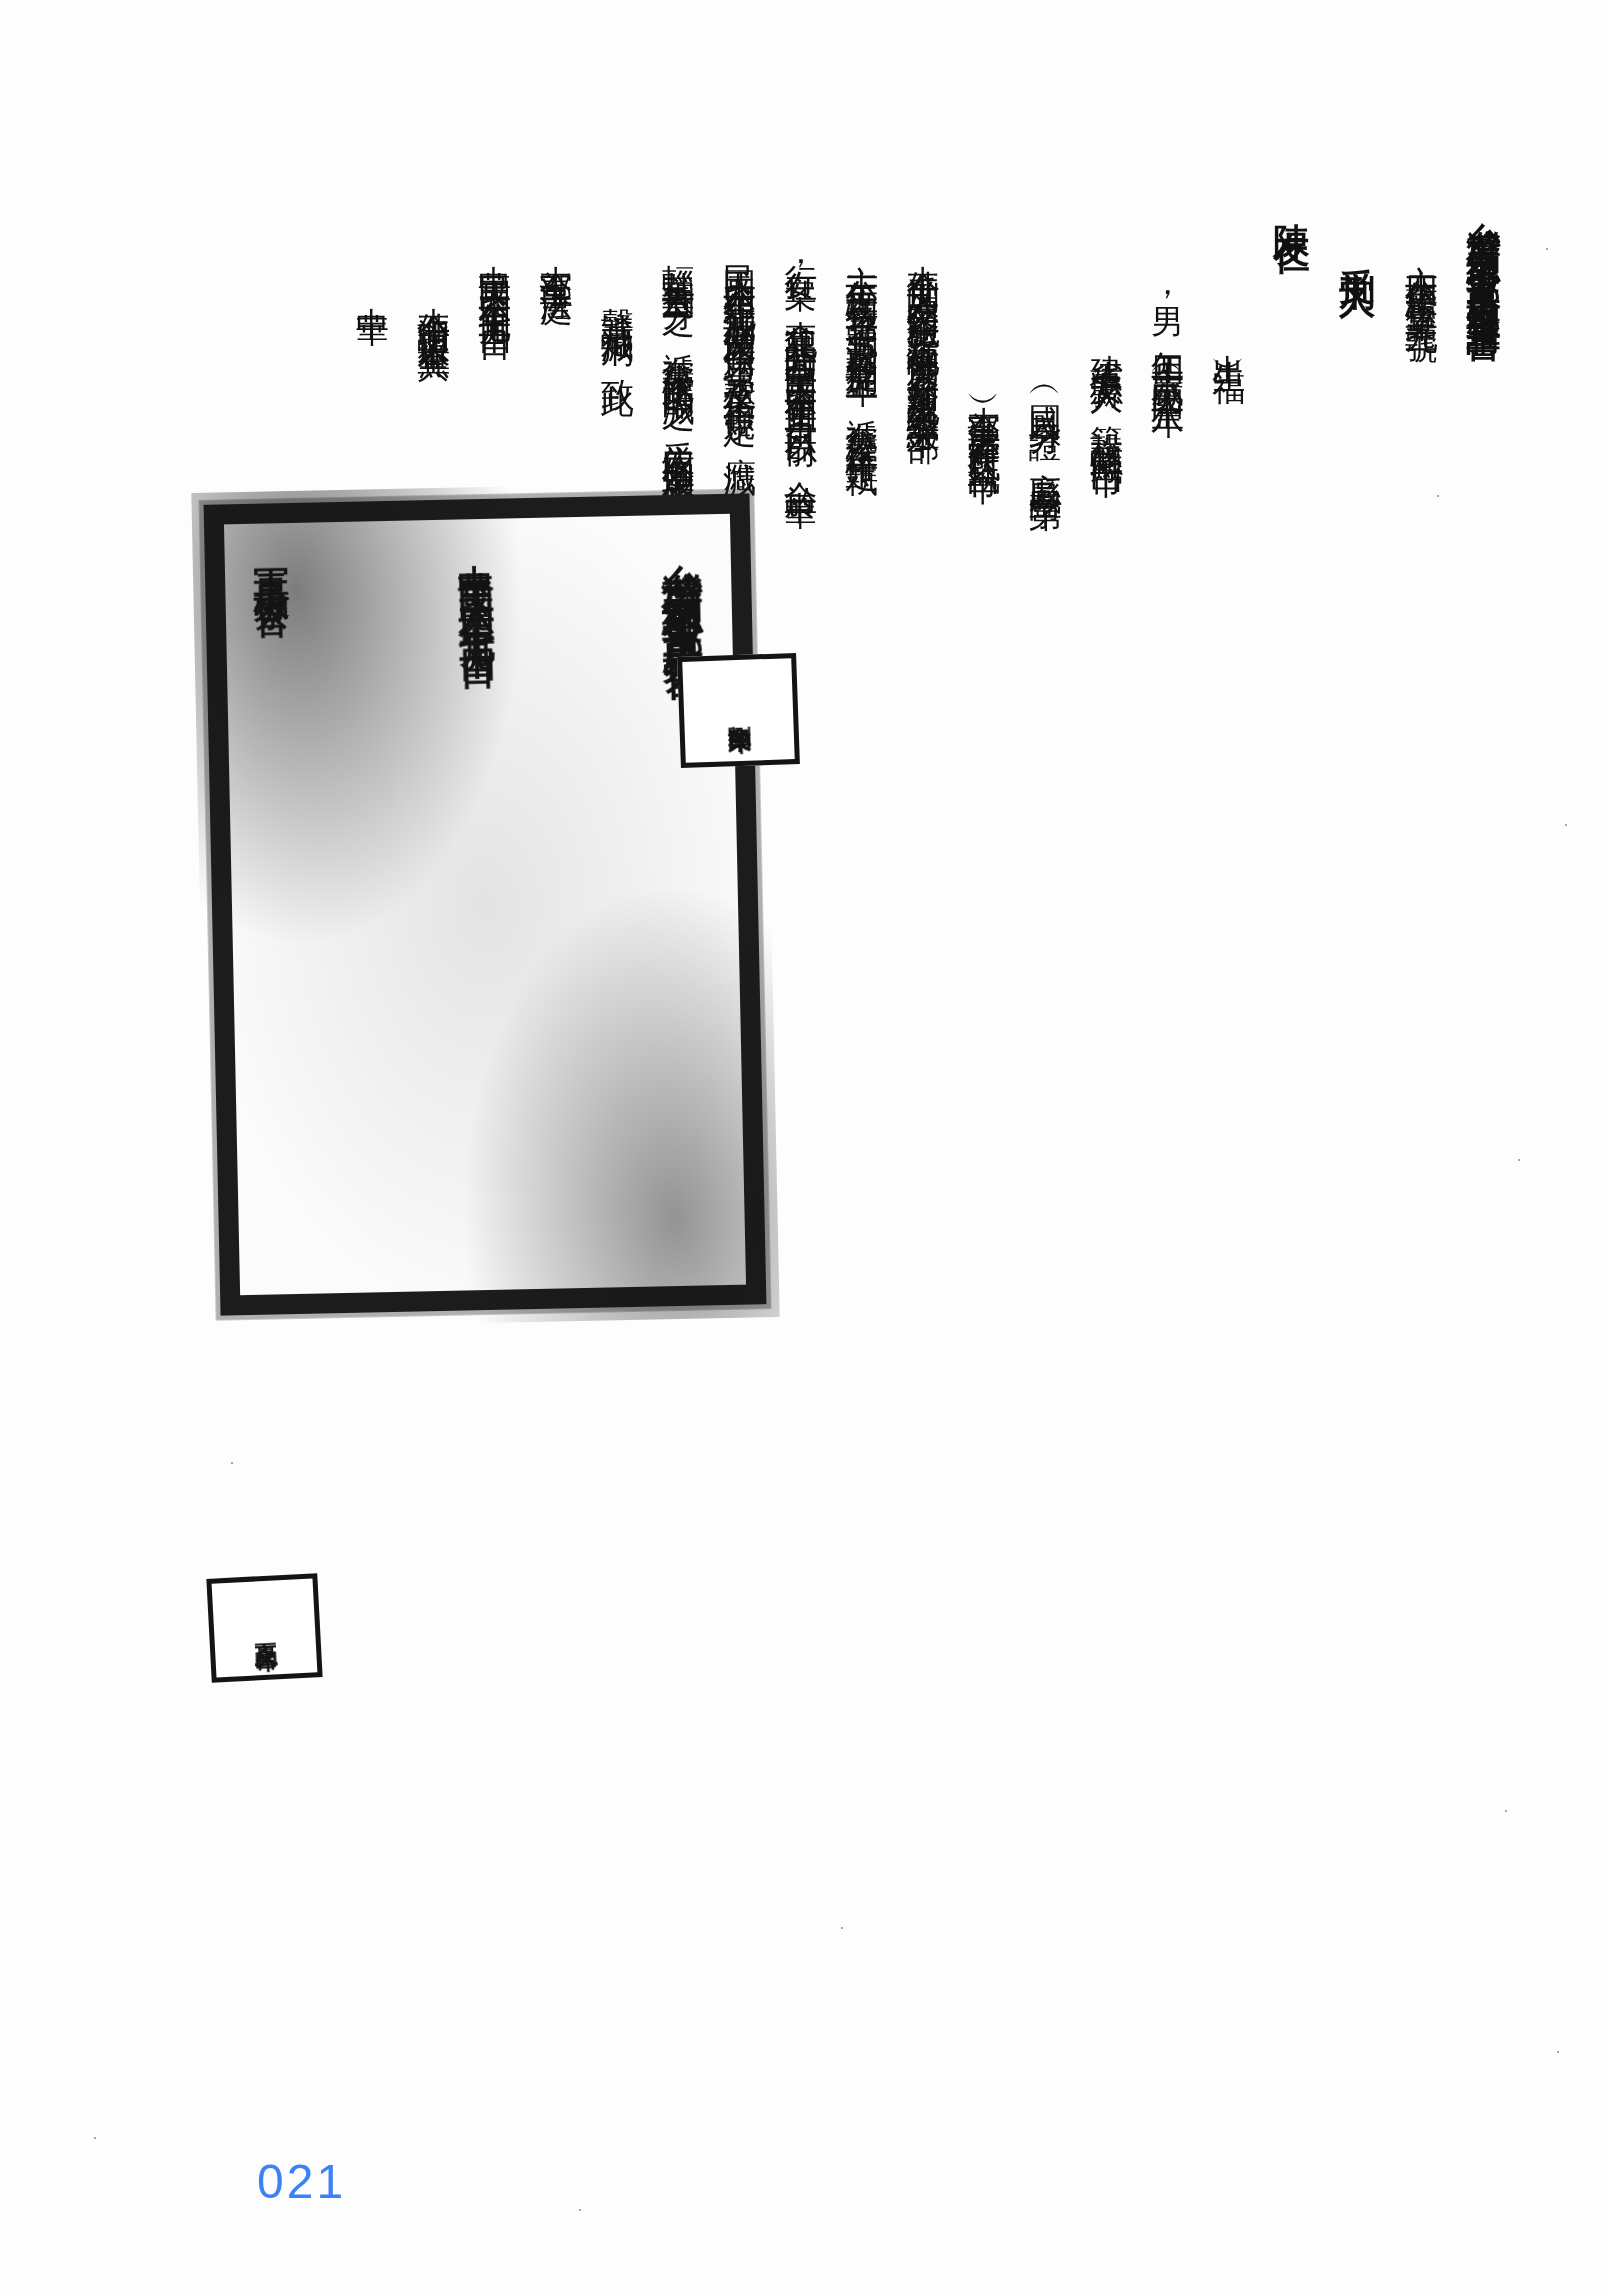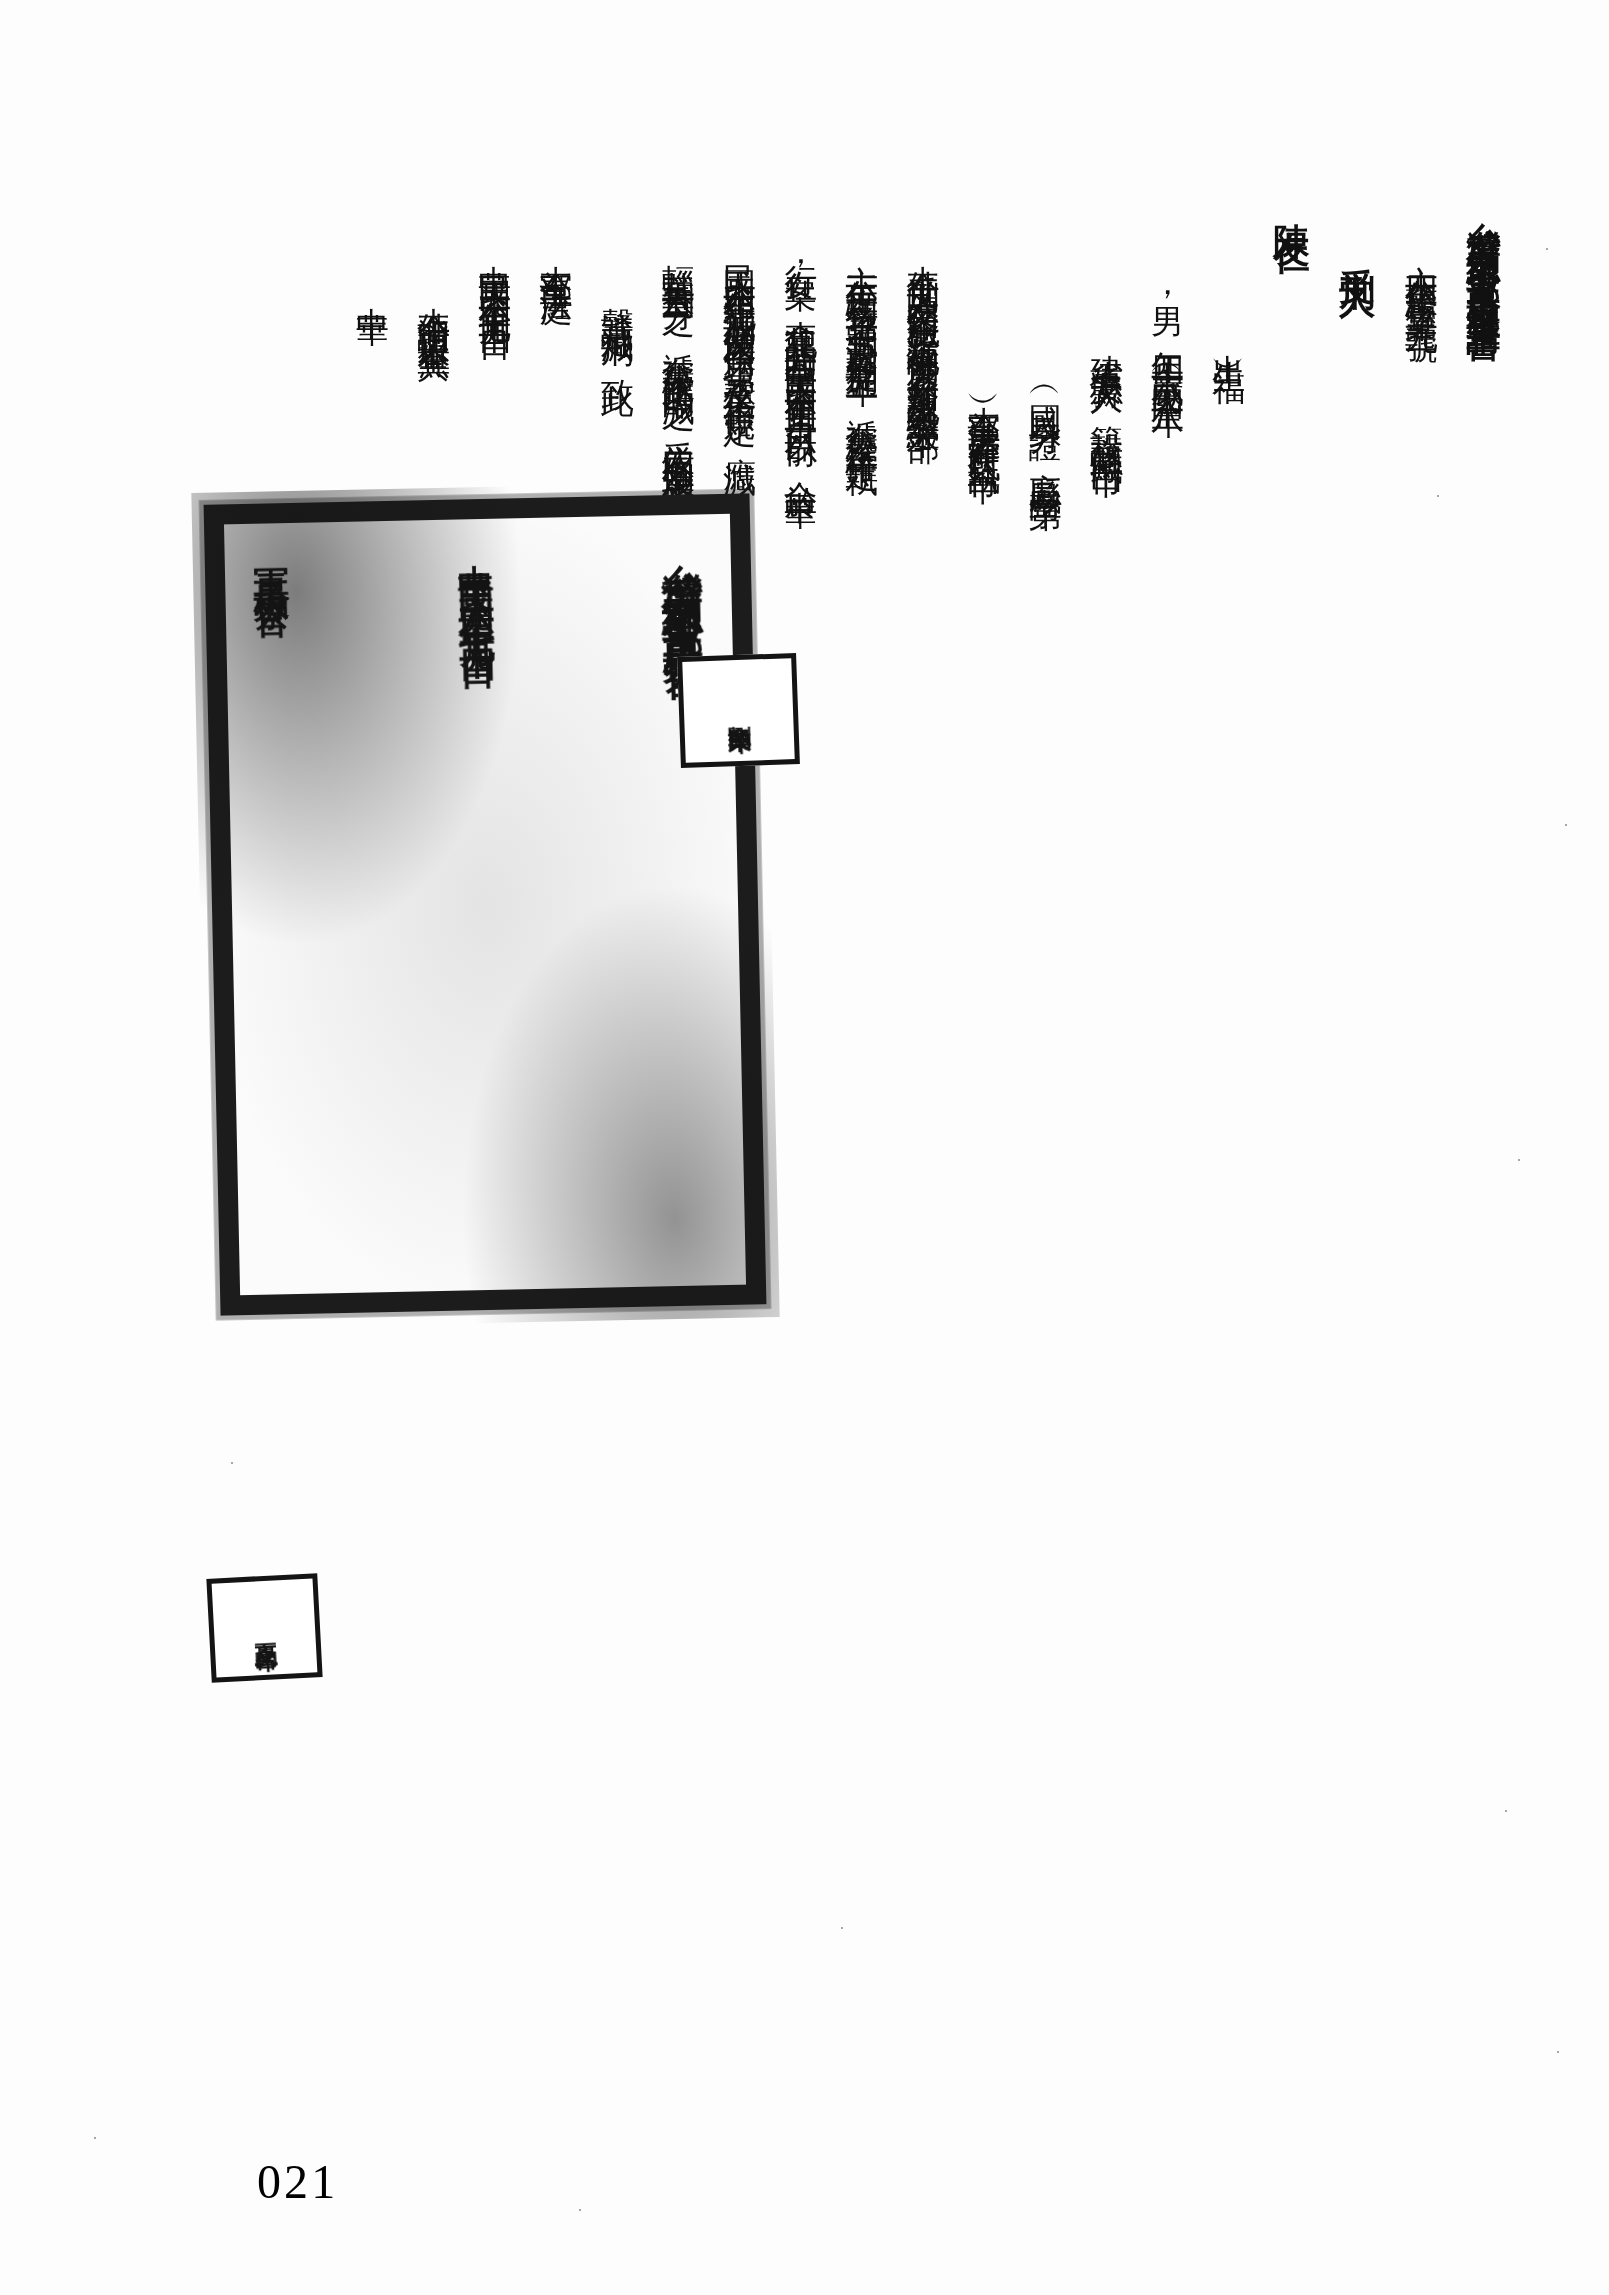--- a/index.html
+++ b/index.html
@@ -146,24 +146,24 @@
     left: 209px;
     top: 1576px;
     width: 101px;
     height: 94px;
     transform: rotate(-3deg);
   }
   .page-number {
     position: absolute;
     left: 257px;
     bottom: 86px;
-    font-family: Liberation Serif, serif;
+    font-family: Liberation Sans, sans-serif;
     font-size: 48px;
     letter-spacing: 3.1px;
-    color: #000000;
+    color: #3b82f6;
   }
 </style>
 </head>
 <body>
 
 <div class="page">
 
   <div class="doc-body">
 
     <div class="col title">台灣警備總司令部軍事檢察官聲請書</div>

